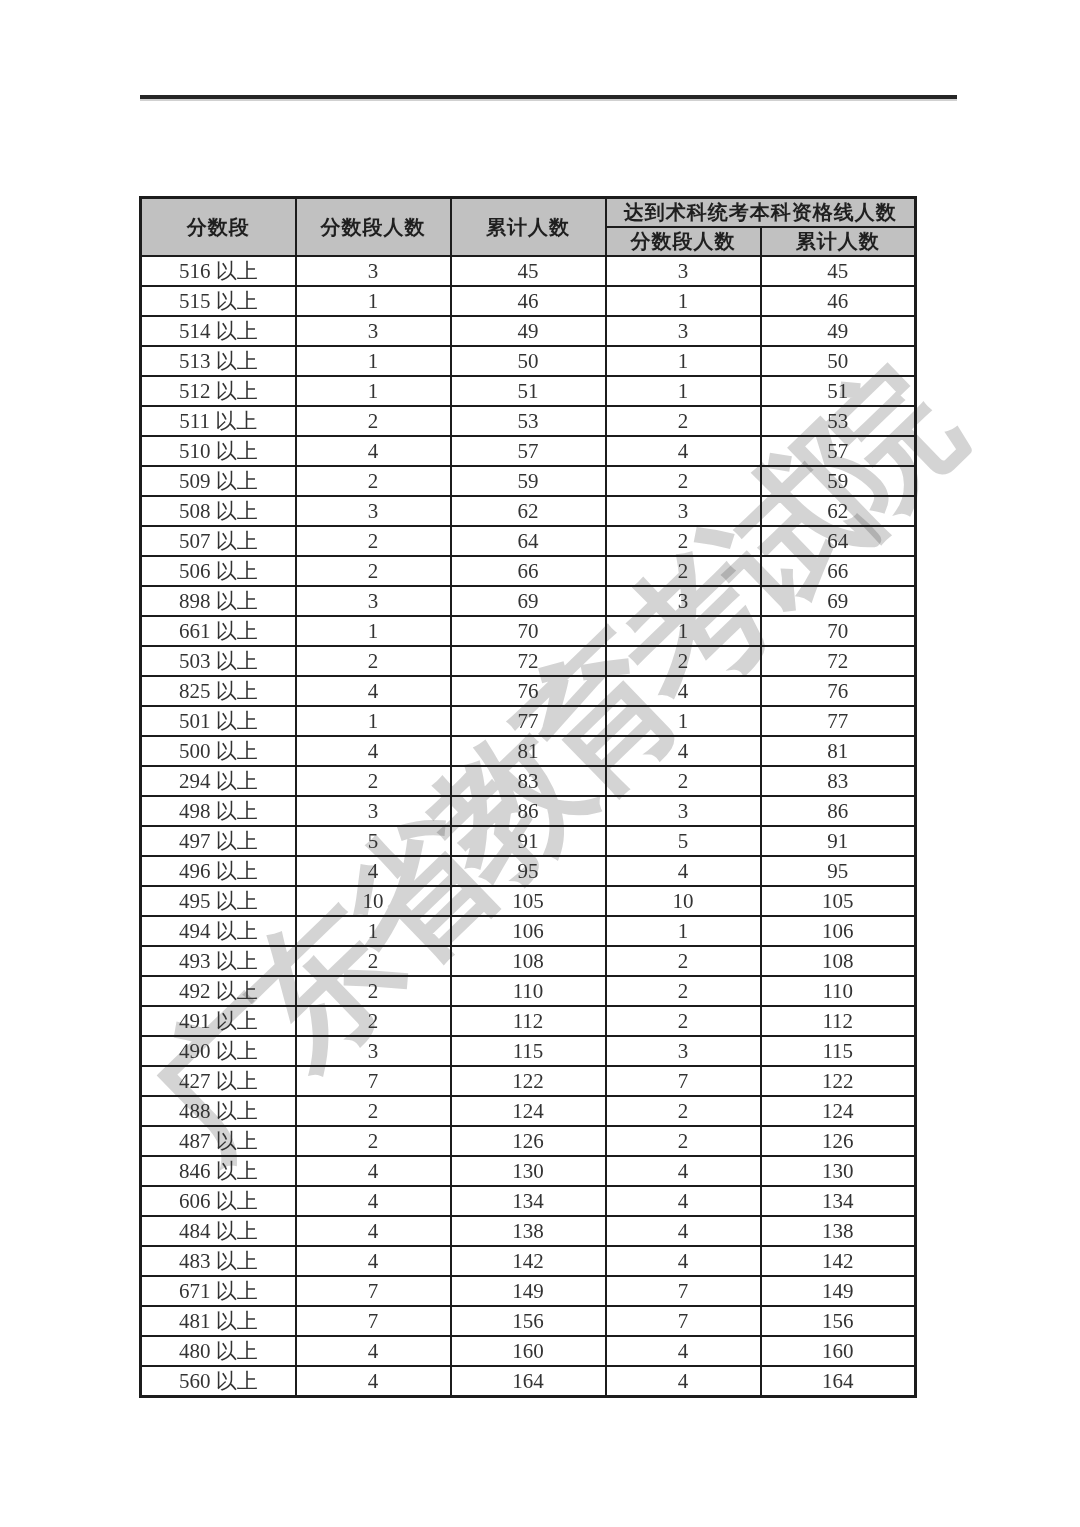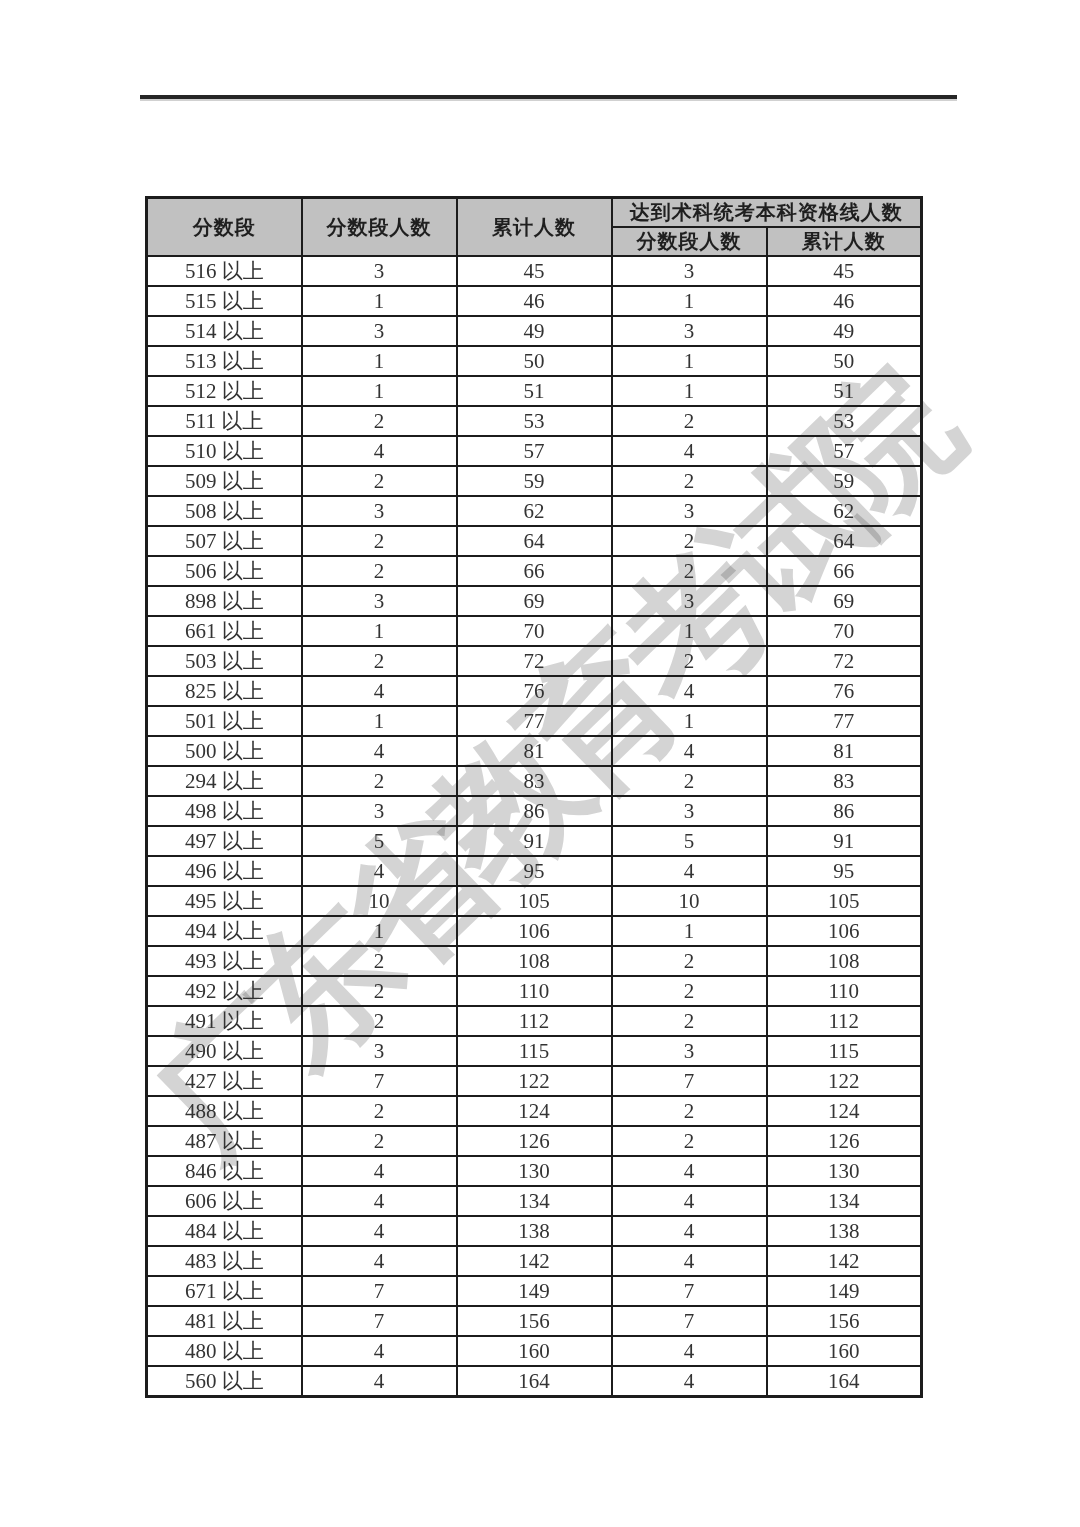--- a/index.html
+++ b/index.html
@@ -38,21 +38,21 @@
     text-align: center;
     color: rgba(40, 40, 40, 0.20);
     transform: rotate(-44deg);
     transform-origin: 50% 50%;
     z-index: 0;
     pointer-events: none;
     font-family: "Liberation Serif", "DejaVu Serif", serif;
   }
   table.score-table {
     position: absolute;
-    left: 145px;
+    left: 139px;
     top: 196px;
     width: 778px;
     height: 1170px;
     border-collapse: collapse;
     table-layout: fixed;
     z-index: 1;
     background: transparent;
   }
   .score-table th,
   .score-table td {

